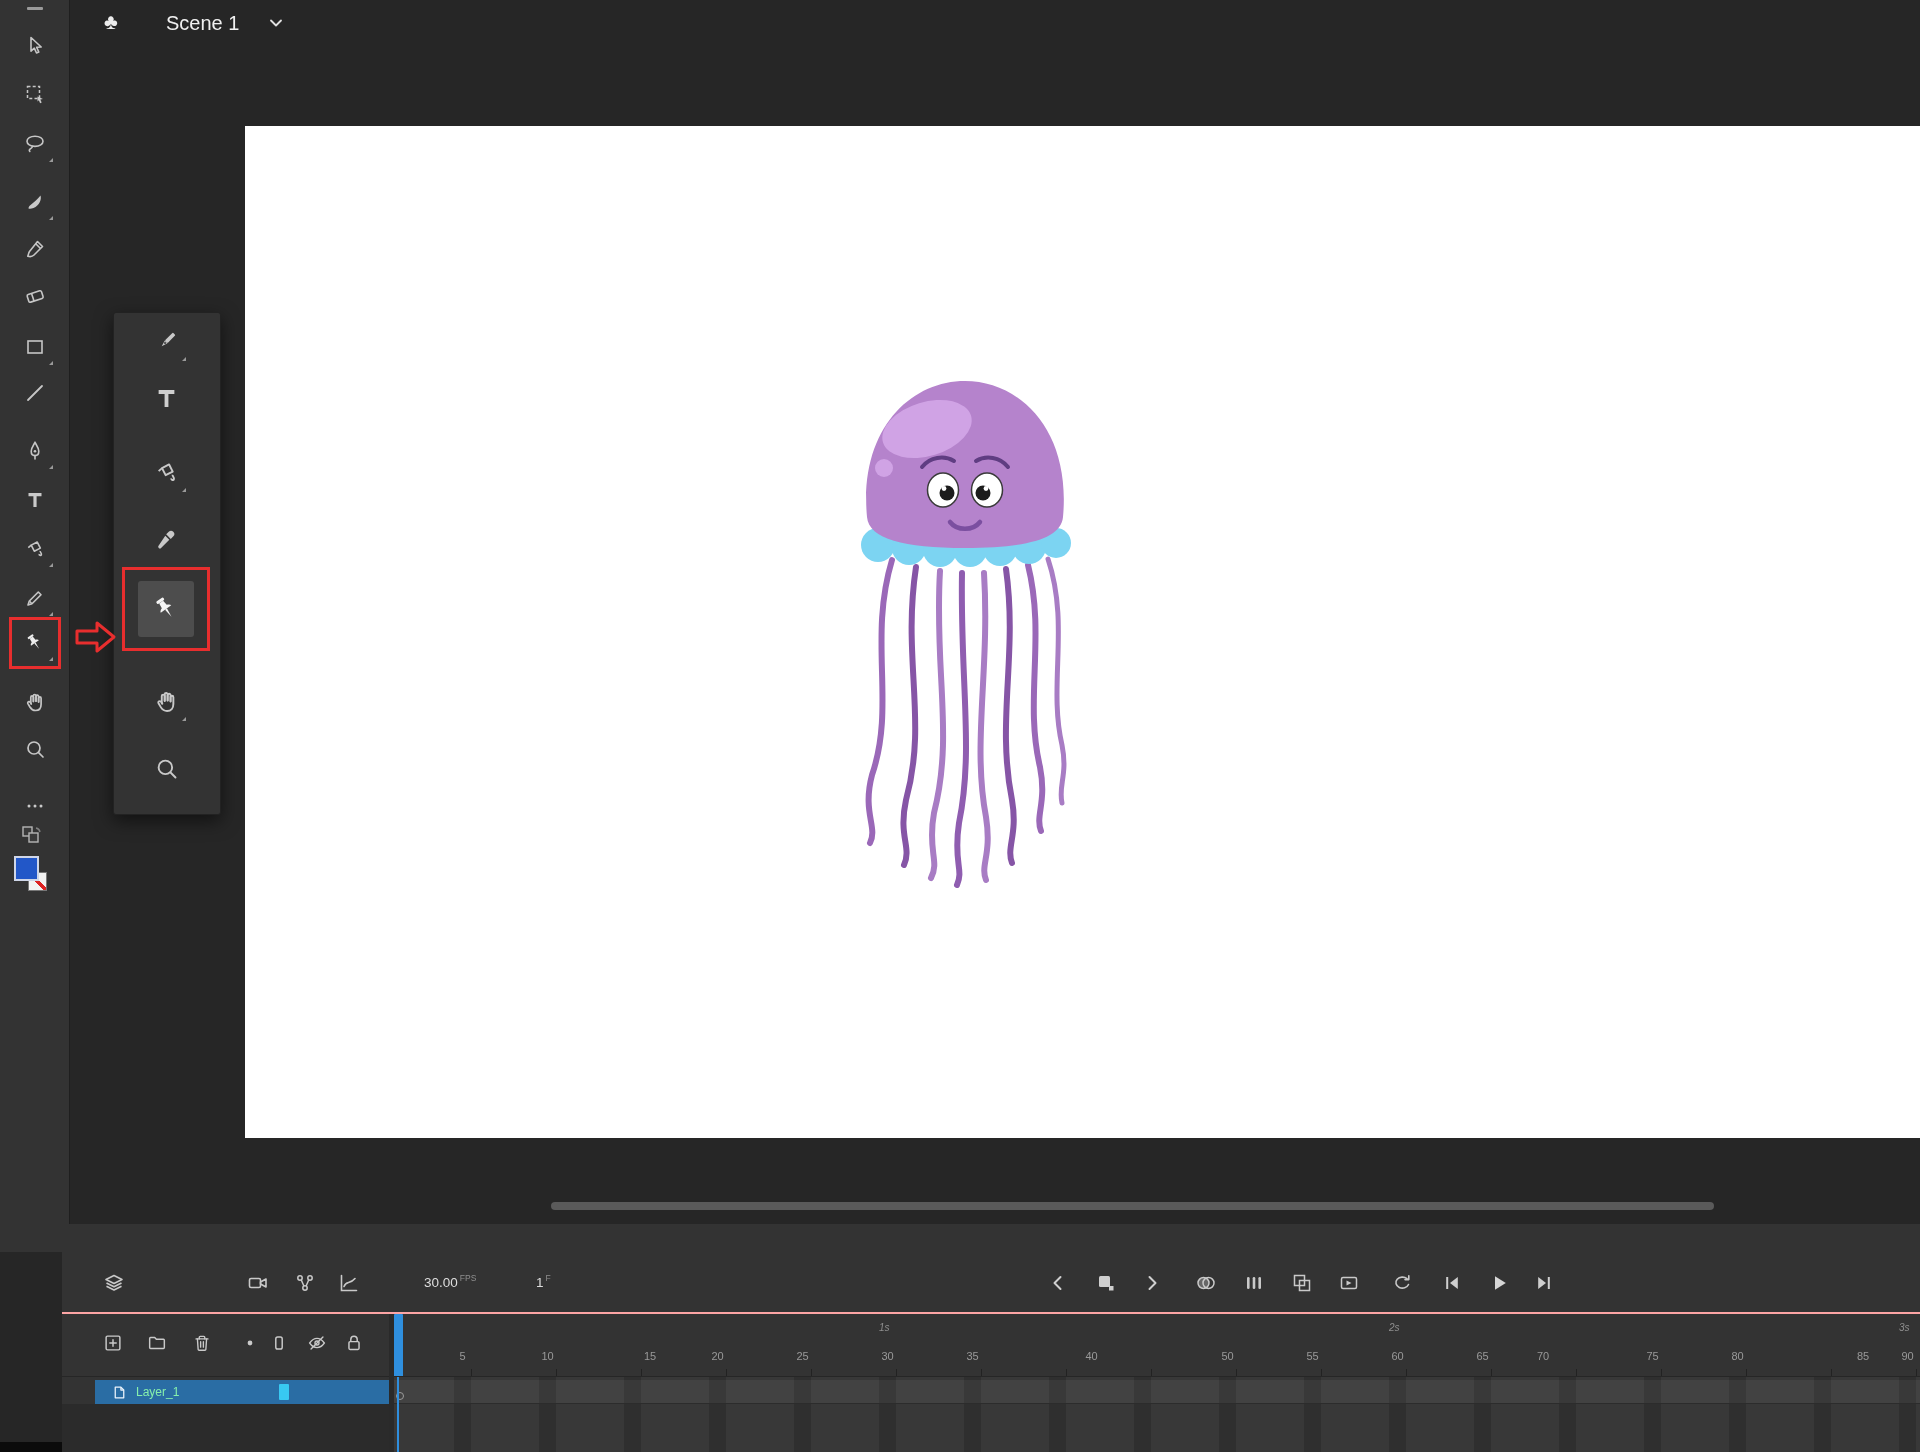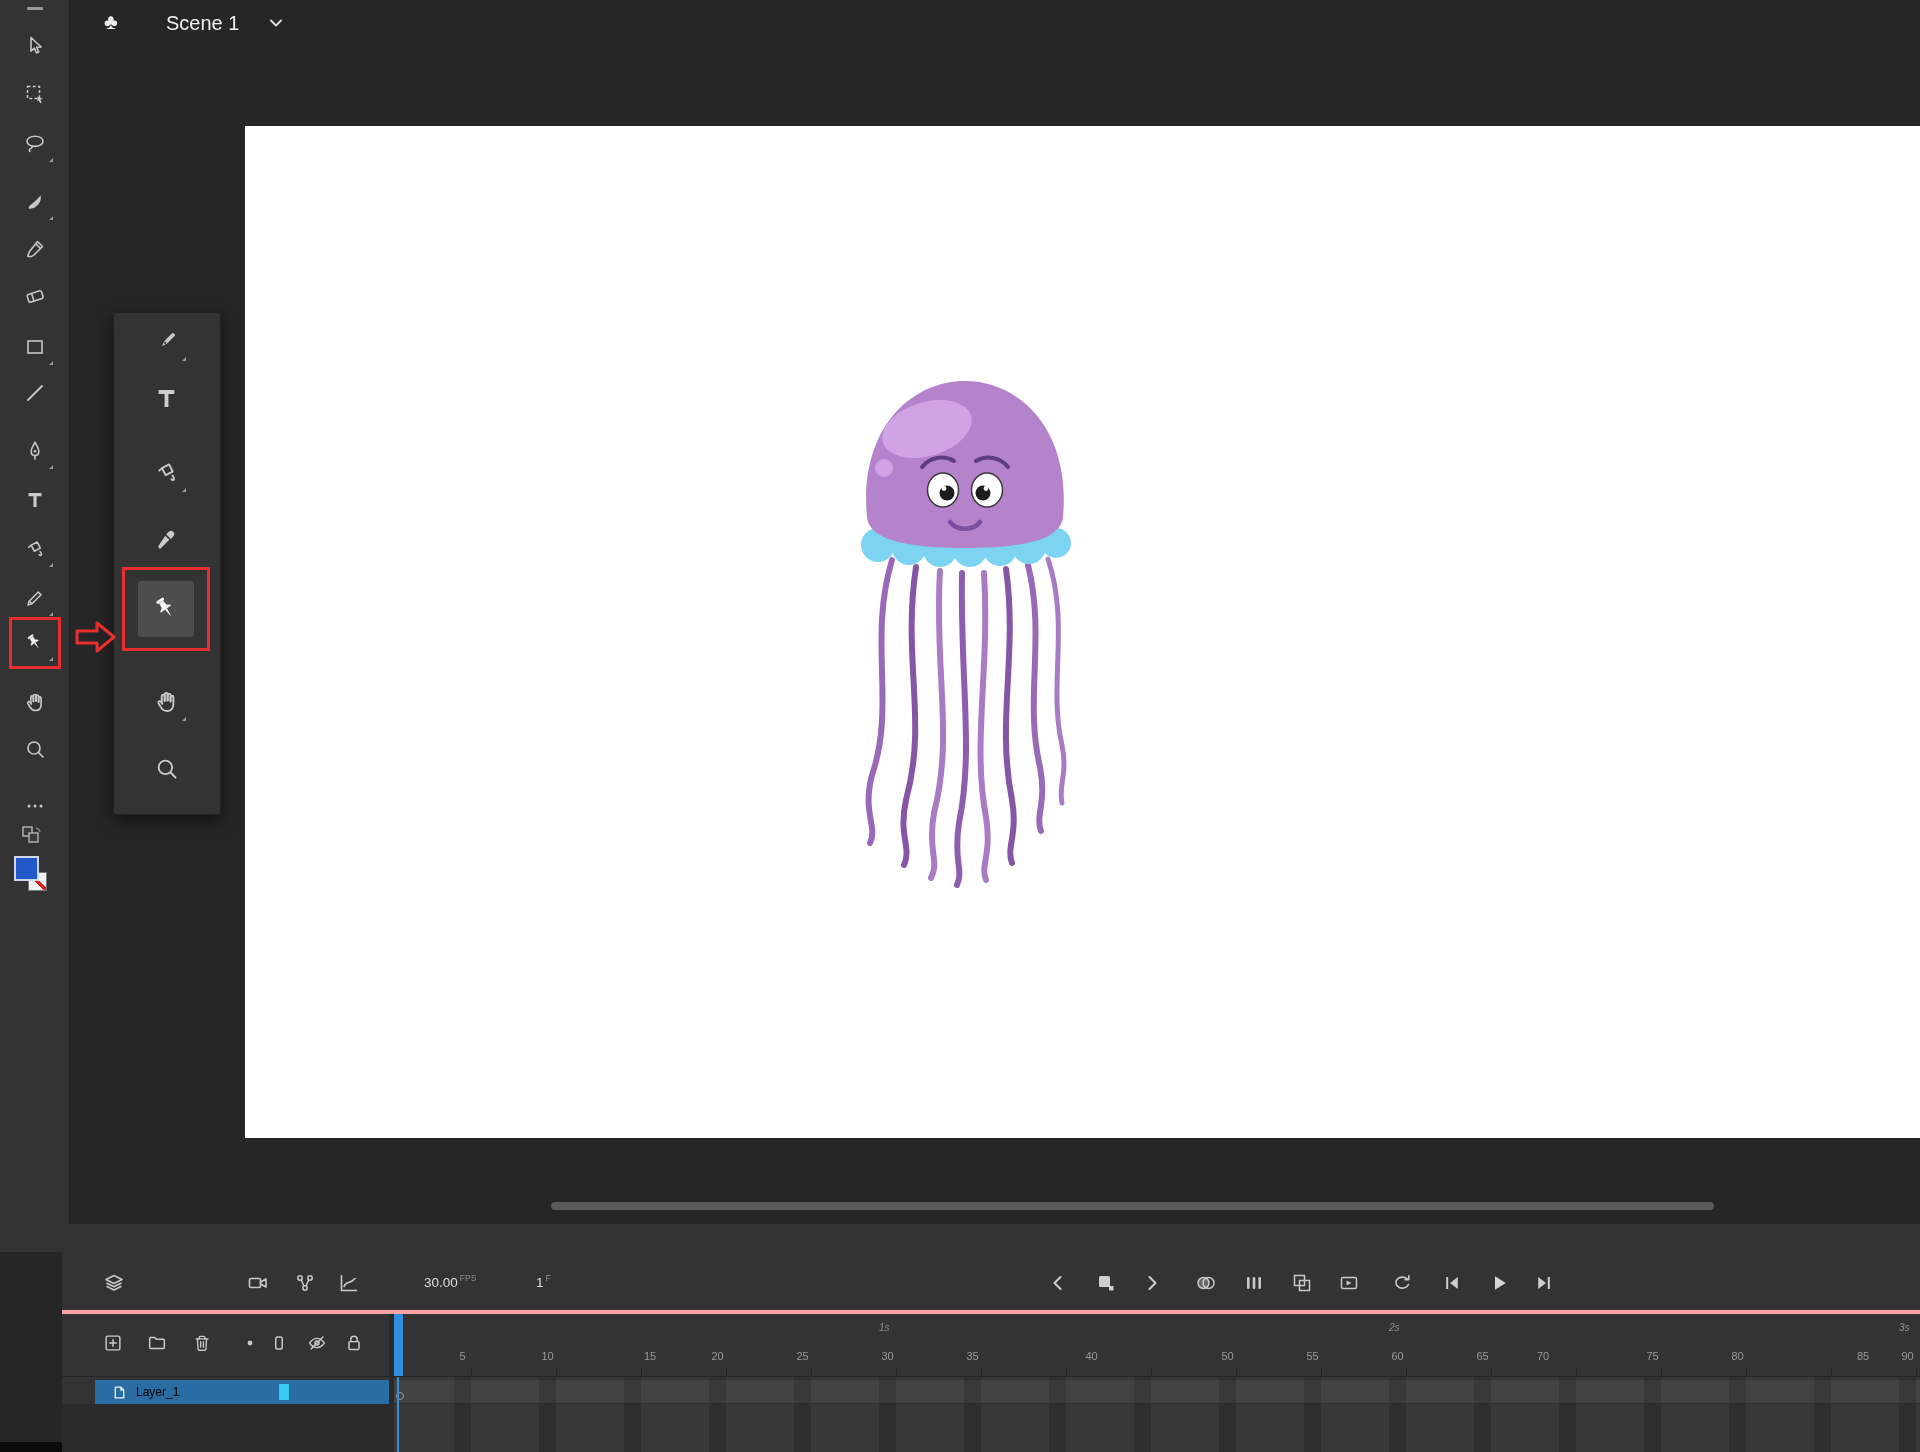--- a/index.html
+++ b/index.html
@@ -39,34 +39,34 @@
   .hl-box{position:absolute;border:3px solid #e82e2e;z-index:20}
   .hl-toolbar{left:9px;top:617px;width:52px;height:52px}
   .hl-flyout{left:122px;top:567px;width:88px;height:84px}
   .callout-arrow{position:absolute;left:70px;top:616px;z-index:21}
 
   
   .tl-panel{position:absolute;left:0;top:1224px;width:1920px;height:228px;background:#333;z-index:6}
   .tl-tabbar{position:absolute;left:0;top:0;width:100%;height:28px;background:#262626}
   .tl-tab{position:absolute;top:0;height:28px;line-height:28px;font-size:12.5px;padding:0 12px;color:#8f8f8f;cursor:default}
   .tl-tab.active{background:#333;color:#fff;font-weight:700}
-  .tl-toolbar{position:absolute;left:0;top:28px;width:100%;height:62px;background:#333;border-bottom:4px solid #fca5a5}
+  .tl-toolbar{position:absolute;left:0;top:28px;width:100%;height:62px;background:#333;border-bottom:2px solid #fca5a5}
   .tl-btn{position:absolute;top:19px;width:24px;height:24px}
   .lc-btn{position:absolute;top:18px;width:22px;height:22px}
   .fps-block{position:absolute;left:424px;top:21px;white-space:nowrap}
   .frame-block{position:absolute;left:536px;top:21px;white-space:nowrap}
   .num-big{font-size:13.5px;color:#dedede}
   .num-small{font-size:8.5px;color:#8f8f8f;vertical-align:6px;margin-left:2px}
 
   .frames-area{position:absolute;left:0;top:90px;width:100%;height:138px}
   .left-col{position:absolute;left:0;top:0;width:394px;height:138px;background:#333}
   .controls-header{position:absolute;left:0;top:0;width:394px;height:63px;border-bottom:1px solid #262626}
   .layer-row{position:absolute;left:95px;top:66px;width:294px;height:24px;background:#2a6da4;display:flex;align-items:center}
   .layer-page-icon{margin-left:16px}
-  .layer-name{margin-left:8px;font-size:12px;color:#000000}
+  .layer-name{margin-left:8px;font-size:12px;color:#86efac}
   .layer-chip{position:absolute;left:184px;top:4px;width:10px;height:16px;background:#38c9f2;border-radius:1px}
   .left-filler{position:absolute;left:62px;top:90px;width:332px;height:48px;background:#2b2b2b}
   .col-divider{position:absolute;left:389px;top:0;width:5px;height:138px;background:#2a2a2a}
 
   .frames-right{position:absolute;left:394px;top:0;width:1526px;height:138px}
   .ruler{position:absolute;left:0;top:0;width:100%;height:63px;background:#333;border-bottom:1px solid #262626;overflow:hidden}
   .ruler-num{position:absolute;top:36px;transform:translateX(-50%);font-size:11px;color:#999}
   .ruler-sec{position:absolute;top:8px;font-size:10px;font-style:italic;color:#8f8f8f}
   .ruler-tick{position:absolute;bottom:0;width:1px;height:7px;background:#222}
   .grid{position:absolute;left:0;top:63px;width:100%;height:75px;background-color:#383838;

